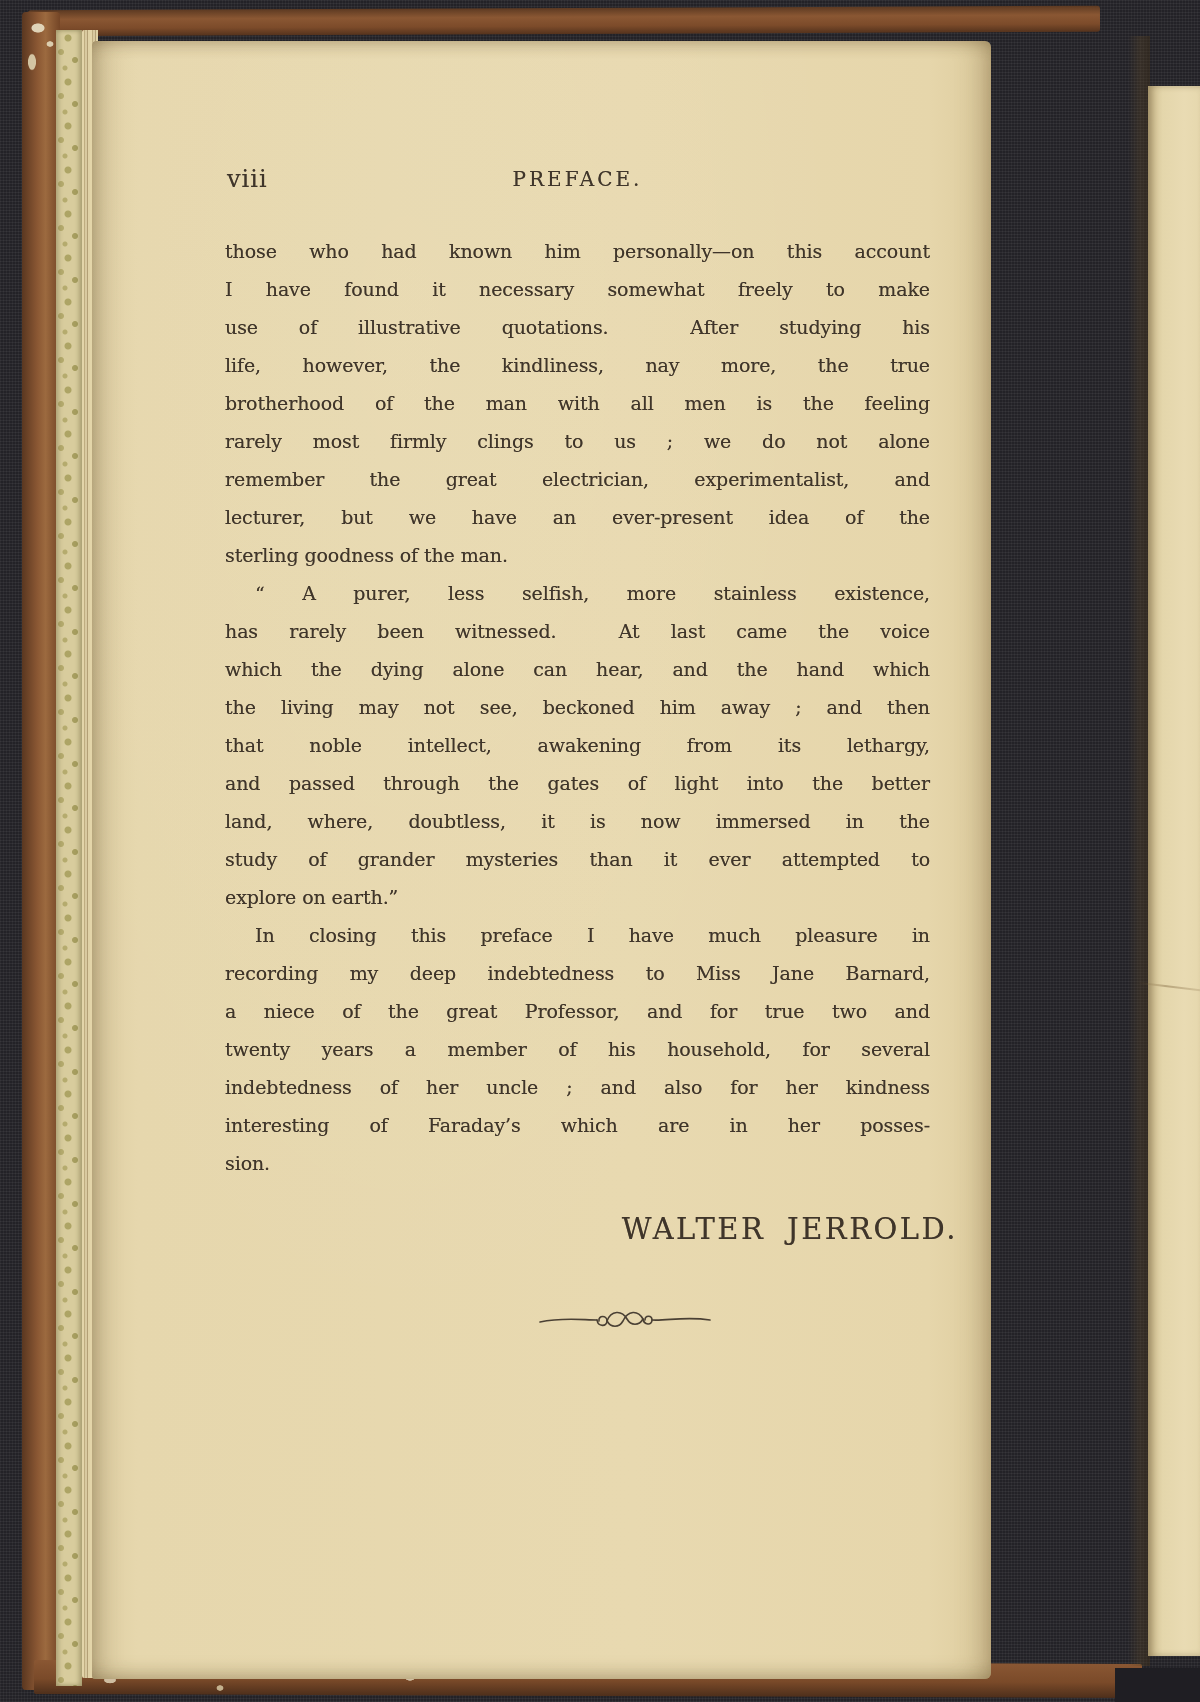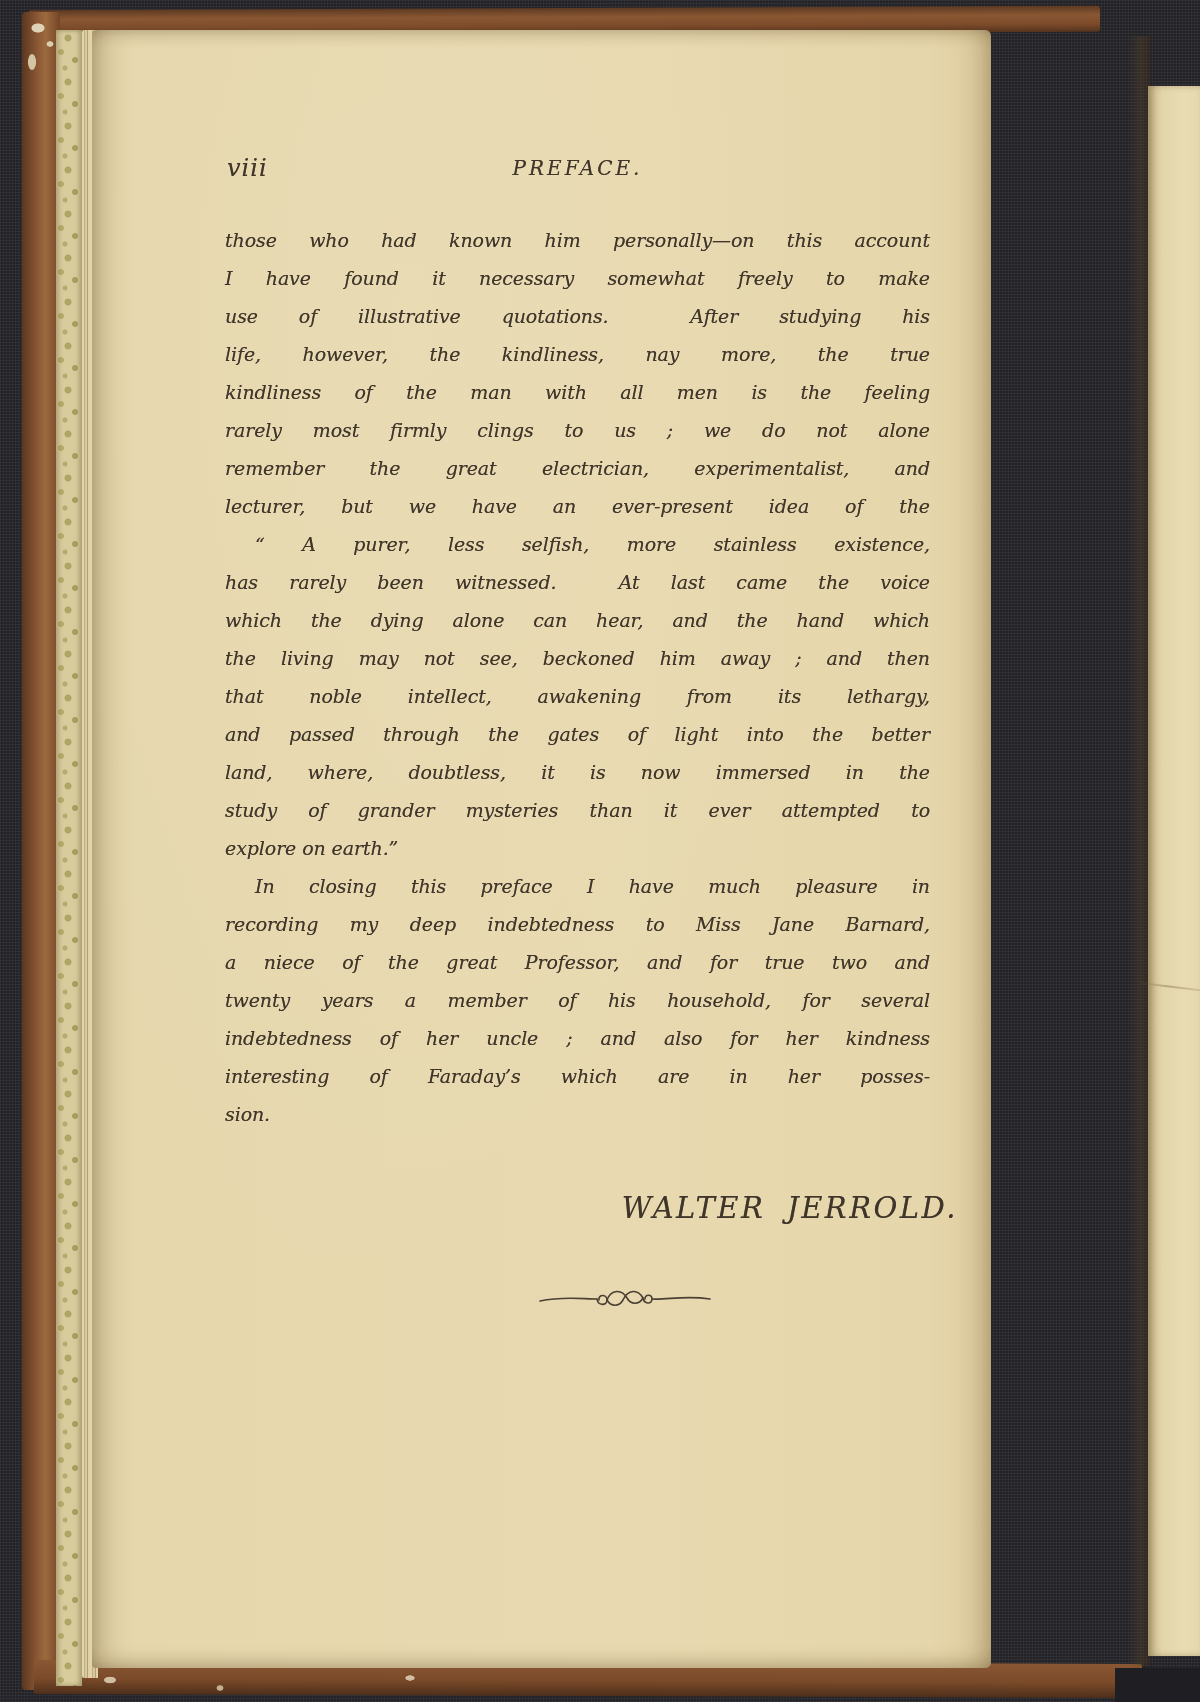--- a/index.html
+++ b/index.html
@@ -70,31 +70,30 @@
   
   .page-edges {
     position:absolute; left:82px; top:30px; width:16px; height:1648px;
     background:repeating-linear-gradient(90deg,
       #e3d5a9 0 2px, #bfad80 2px 3px, #d9caa0 3px 5px, #b3a076 5px 6px, #e0d2a6 6px 8px);
     border-radius:2px 0 0 2px;
   }
 
   
   .main-page {
-    position:absolute; left:92px; top:30px; width:899px; height:1638px;
+    position:absolute; left:92px; top:41px; width:899px; height:1638px;
     background:
       radial-gradient(ellipse at 35% 18%, rgba(255,252,238,.07), transparent 55%),
       linear-gradient(90deg, #ddcda1 0%, #e6d7ad 5%, #e8d9b0 60%, #e6d6ab 93%, #ddcc9e 100%);
     border-radius:4px 6px 6px 3px;
     box-shadow:
       inset 16px 0 26px -12px rgba(95,75,42,.40),
       inset -20px 0 28px -14px rgba(120,95,58,.45),
       inset 0 10px 16px -10px rgba(110,88,52,.35),
       inset 0 -14px 20px -12px rgba(110,88,52,.35);
-    font-style: italic;
   }
 
   
   .gutter-shadow {
     position:absolute; left:1128px; top:36px; width:22px; height:1630px;
     background:linear-gradient(90deg, rgba(90,70,40,0) 0%, rgba(90,70,40,.35) 55%, rgba(60,45,25,.5) 100%);
   }
   .facing-page {
     position:absolute; left:1148px; top:86px; width:52px; height:1570px;
     background:linear-gradient(90deg, #cbb98b 0%, #e4d6ab 28%, #ead candy 0, #e9dbb3 70%, #e6d8ae 100%);
@@ -123,21 +122,21 @@
     font-size:20px; letter-spacing:3px;
   }
   .page-body { margin-top:39px; font-size:19px; letter-spacing:-0.1px; }
   .body-line {
     height:38px; line-height:38px; white-space:nowrap;
     text-align:justify; text-align-last:justify; text-justify:inter-word;
   }
   .body-line.end { text-align-last:left; }
   .body-line.indent { text-indent:30px; }
   .signature {
-    margin-top:58px; margin-right:-28px;
+    margin-top:30px; margin-right:-28px;
     text-align:right; font-size:29px; letter-spacing:2.5px; word-spacing:10px;
   }
   .ornament { margin-top:60px; text-align:center; }
   .ornament svg { display:inline-block; transform:translateX(47px); }
 </style>
 </head>
 <body>
 
 <div class="scan">
 
@@ -155,24 +154,25 @@
       <div class="page-header">
         <span class="page-number">viii</span>
         <span class="page-title">PREFACE.</span>
       </div>
 
       <div class="page-body">
           <div class="body-line">those who had known him personally—on this account</div>
           <div class="body-line">I have found it necessary somewhat freely to make</div>
           <div class="body-line">use of illustrative quotations.&nbsp; After studying his</div>
           <div class="body-line">life, however, the kindliness, nay more, the true</div>
-          <div class="body-line">kindliness of the man with all men is the feeling</div>
+          <div class="body-line">brotherhood of the man with all men is the feeling</div>
           <div class="body-line">rarely most firmly clings to us ; we do not alone</div>
           <div class="body-line">remember the great electrician, experimentalist, and</div>
           <div class="body-line">lecturer, but we have an ever-present idea of the</div>
+          <div class="body-line end">sterling goodness of the man.</div>
           <div class="body-line indent">“ A purer, less selfish, more stainless existence,</div>
           <div class="body-line">has rarely been witnessed.&nbsp; At last came the voice</div>
           <div class="body-line">which the dying alone can hear, and the hand which</div>
           <div class="body-line">the living may not see, beckoned him away ; and then</div>
           <div class="body-line">that noble intellect, awakening from its lethargy,</div>
           <div class="body-line">and passed through the gates of light into the better</div>
           <div class="body-line">land, where, doubtless, it is now immersed in the</div>
           <div class="body-line">study of grander mysteries than it ever attempted to</div>
           <div class="body-line end">explore on earth.”</div>
           <div class="body-line indent">In closing this preface I have much pleasure in</div>

